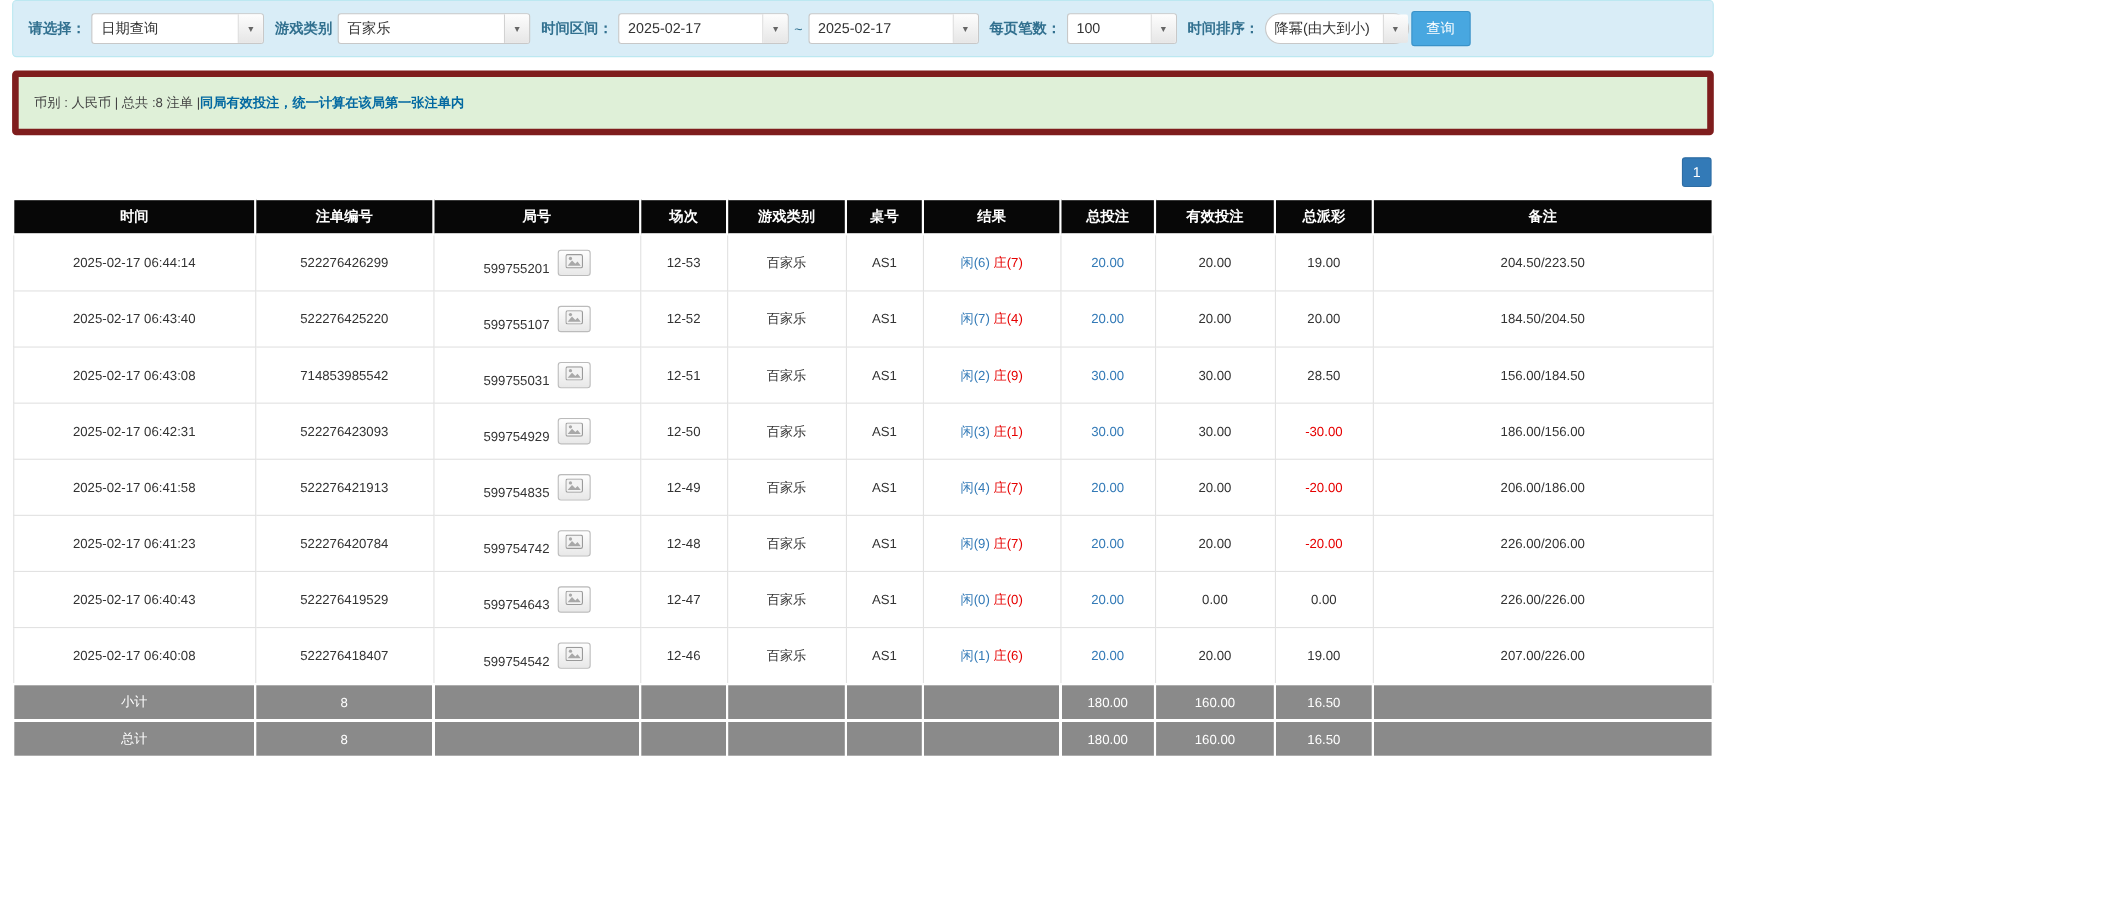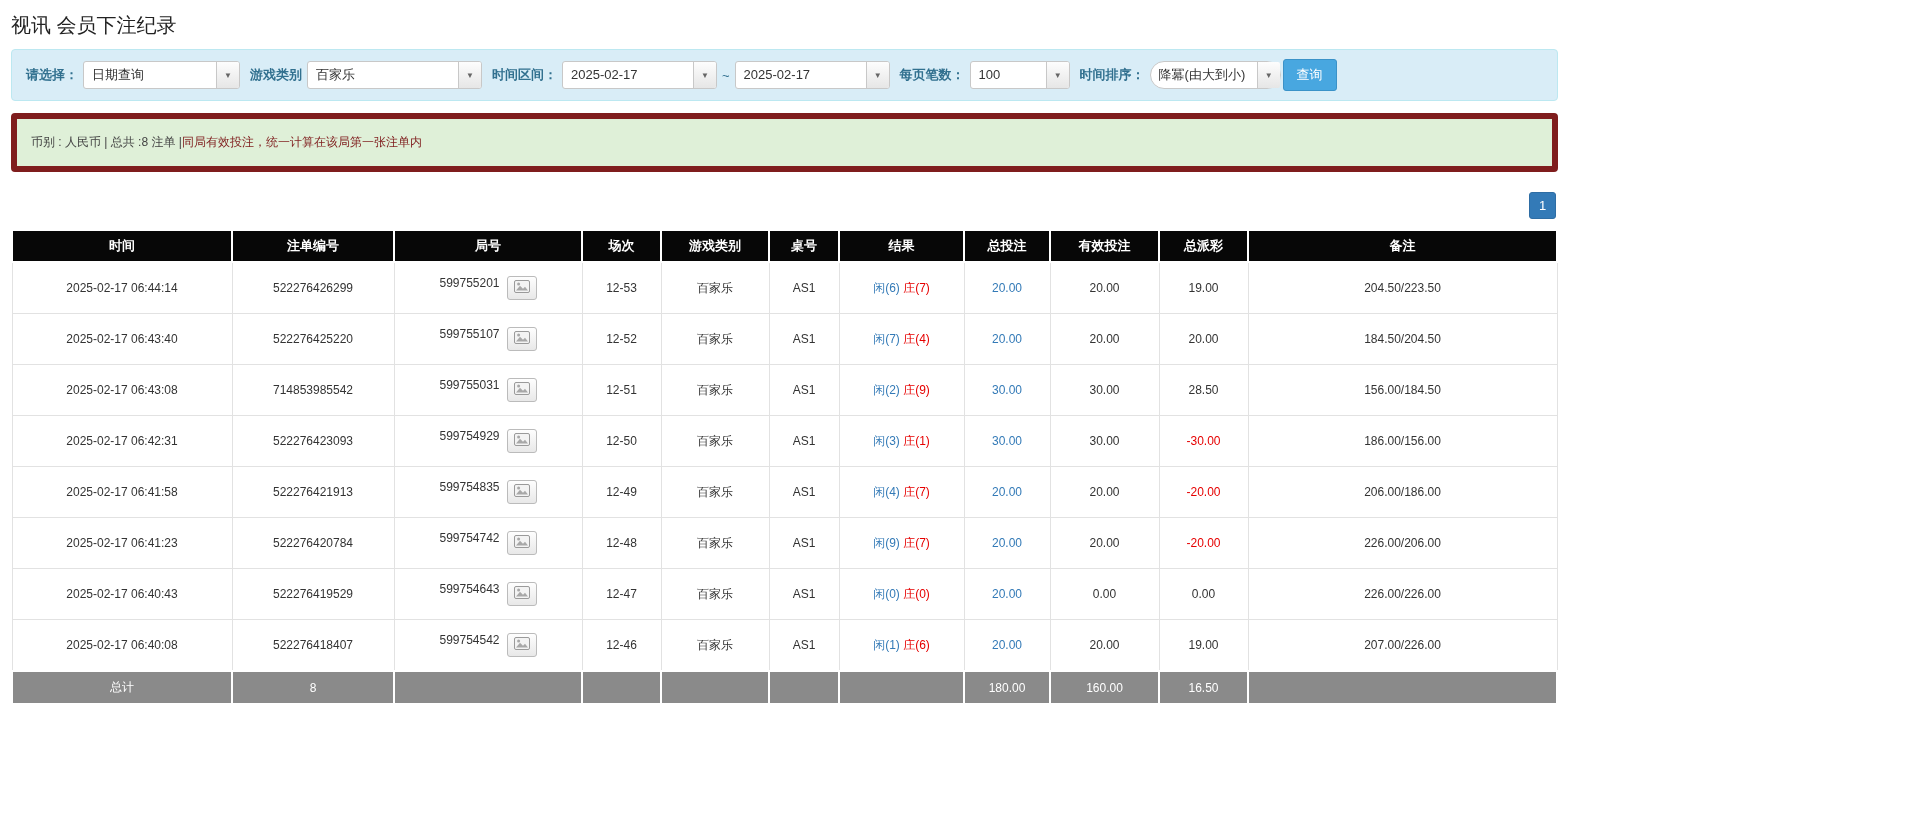--- a/index.html
+++ b/index.html
@@ -22,48 +22,47 @@
   .w135 { width:157px; } .w175 { width:175px; } .w155 { width:155px; } .w100 { width:100px; } .w162 { width:131px;border-radius:14px; }
   .tilde { color:#31708f; font-size:13px; margin:0 5px; }
   .btn-search { background:#48a7e0; color:#fff; border:1px solid #3a92c8; border-radius:3px;
                 padding:6px 13px; font-size:13px; cursor:pointer; margin-left:2px; }
 
   
   .summary-bar { background:#dff0d8; border:6px solid #7f1d1d; border-radius:4px; margin-top:12px;
                  padding:15px 14px; display:flex; align-items:center;
                  font-size:12px; }
   .summary-left { color:#444; }
-  .summary-right { color:#7f1d1d; }
+  .summary-right { color:#0369a1;font-weight:bold; }
 
   
   .pagination-row { display:flex; justify-content:flex-end; margin:20px 2px 10px 0; }
   .page-btn { background:#337ab7; border:1px solid #2e6da4; color:#fff; min-width:27px; height:27px;
               border-radius:3px; font-size:13px; cursor:pointer; }
 
   
   table { border-collapse:collapse; width:100%; font-size:12px; color:#333; table-layout:fixed; }
   th { background:#070707; color:#fff; border:2px solid #fff; padding:6px 4px; font-size:13px;
        font-weight:bold; text-align:center; }
   td { border:1px solid #e2e2e2; text-align:center; padding:13px 4px; background:#fff;
        overflow:hidden; white-space:nowrap; }
   tr.footer-row td { background:#8a8a8a; color:#fff; border:2px solid #fff; padding:7px 4px; font-size:12px; }
-  .round-cell { display:flex; align-items:flex-start; justify-content:center; gap:7px; }
+  .round-cell { display:flex; align-items:flex-end; justify-content:center; gap:7px; }
   .img-btn { background:linear-gradient(#fefefe,#e8e8e8); border:1px solid #bbb; border-radius:3px;
              padding:3px 6px; display:inline-flex; align-items:center; cursor:pointer; }
   .res-player { color:#337ab7; }
   .res-banker { color:#e60000; }
   .bet-link { color:#337ab7; cursor:pointer; text-decoration:none; }
   .neg { color:#e60000; }
 </style>
 </head>
 <body>
 
 <div class="content">
 
-  <h1 class="page-title">视讯 会员下注纪录</h1>
 
   <div class="filter-bar">
     <span class="filter-label">请选择：</span>
     <span class="combo w135">
       <span class="combo-text">日期查询</span>
       <span class="combo-arrow">▼</span>
     </span>
 
     <span class="filter-label">游戏类别</span>
     <span class="combo w175">
@@ -324,28 +323,41 @@
           <td>AS1</td>
           <td><span class="res-player">闲(1)</span> <span class="res-banker">庄(6)</span></td>
           <td><a class="bet-link">20.00</a></td>
           <td>20.00</td>
           <td class="">19.00</td>
           <td>207.00/226.00</td>
         </tr>
       </tbody>
     <tbody>
       <tr class="footer-row">
-        <td>总计</td>
+        <td>小计</td>
         <td>8</td>
         <td></td>
         <td></td>
         <td></td>
         <td></td>
         <td></td>
         <td>180.00</td>
         <td>160.00</td>
         <td>16.50</td>
         <td></td>
       </tr>
+      <tr class="footer-row">
+        <td>总计</td>
+        <td>8</td>
+        <td></td>
+        <td></td>
+        <td></td>
+        <td></td>
+        <td></td>
+        <td>180.00</td>
+        <td>160.00</td>
+        <td>16.50</td>
+        <td></td>
+      </tr>
     </tbody>
   </table>
 
 </div>
 
 </body></html>

